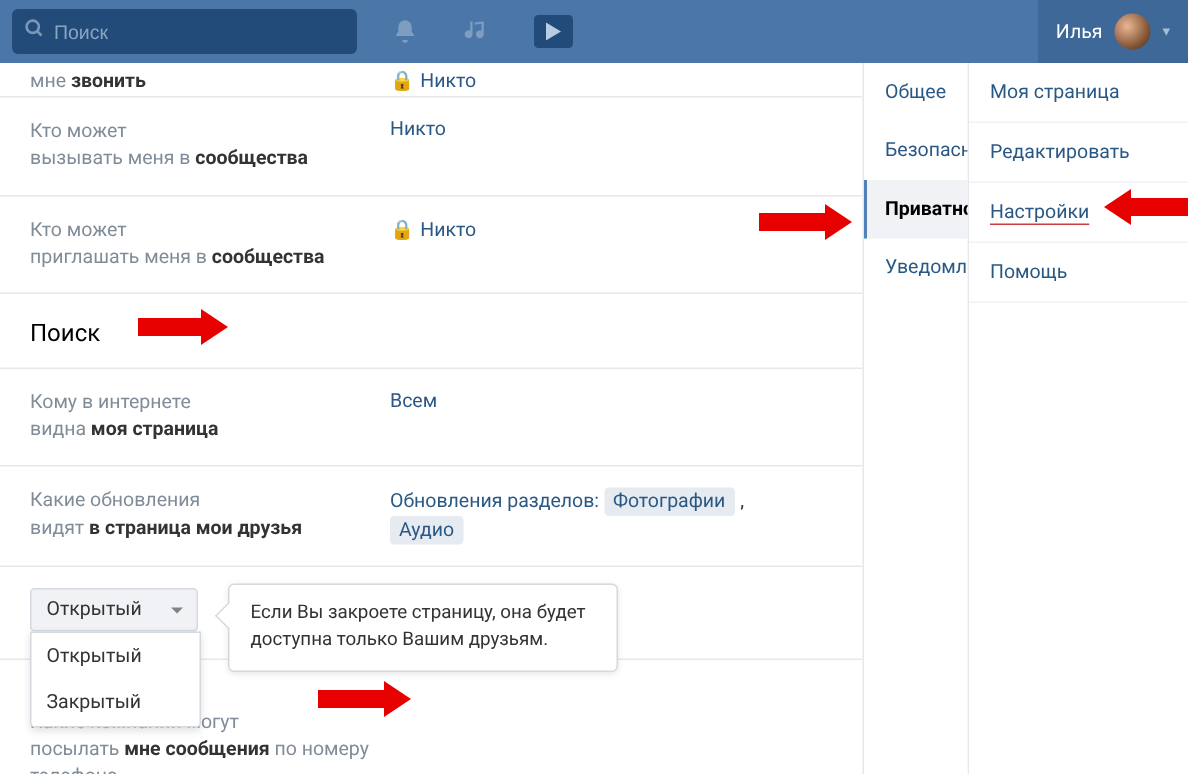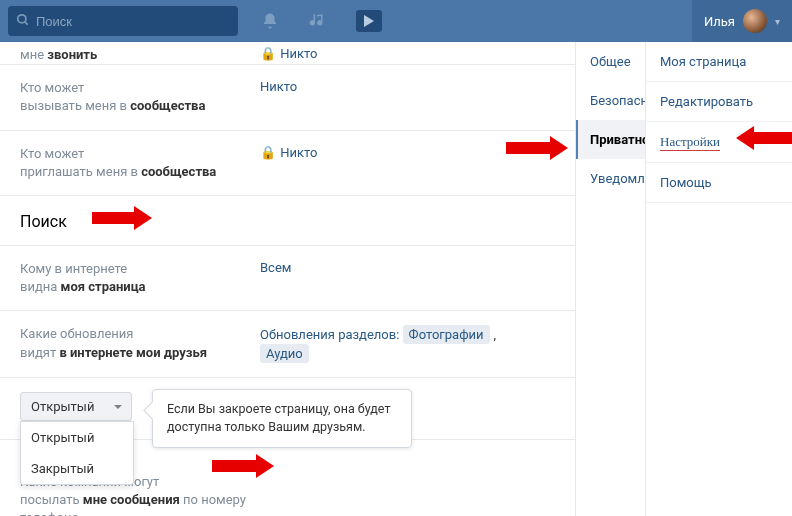--- a/index.html
+++ b/index.html
@@ -42,21 +42,21 @@
   .select-list .opt { padding: 8px 10px; font-size: 13px; color: #333; }
   .tooltip { position: absolute; left: 132px; top: -3px; background: #fff; border: 1px solid #d3d9de; border-radius: 4px; padding: 10px 14px; width: 260px; font-size: 12.5px; color: #333; line-height: 1.45; box-shadow: 0 1px 4px rgba(0,0,0,.1); }
   .tooltip::before { content: ''; position: absolute; left: -7px; top: 14px; width: 12px; height: 12px; background: #fff; border-left: 1px solid #d3d9de; border-bottom: 1px solid #d3d9de; transform: rotate(45deg); }
 
   
   .tab { padding: 12px 14px; font-size: 13px; color: #2a5885; white-space: nowrap; overflow: hidden; }
   .tab.active { color: #000; font-weight: 700; border-left: 2px solid #5181b8; background: #f0f2f5; padding-left: 12px; }
 
   
   .dd-item { padding: 12px 14px; font-size: 13px; color: #2a5885; border-bottom: 1px solid #f0f2f5; white-space: nowrap; }
-  .dd-item.selected { text-decoration: underline; text-decoration-color: #c93c3c; text-underline-offset: 4px; font-family: Liberation Serif, serif; }
+  .dd-item.selected { text-decoration: underline; text-decoration-color: #c93c3c; text-underline-offset: 4px; }
 
   
   .arrow { position: absolute; display: flex; align-items: center; z-index: 20; }
   .arrow .shaft { height: 12px; background: #e60000; }
   .arrow .head { width: 0; height: 0; border-top: 12px solid transparent; border-bottom: 12px solid transparent; }
   .arrow.right .head { border-left: 18px solid #e60000; }
   .arrow.left .head { border-right: 18px solid #e60000; }
   .arrow.left { flex-direction: row-reverse; }
 
   
@@ -127,21 +127,21 @@
     </div>
 
     <div class="row">
       <div class="label"><span style="white-space:pre-line">Кому в интернете
 видна </span><b>моя страница</b></div>
       <div class="value"><span class="link">Всем</span></div>
     </div>
 
     <div class="row">
       <div class="label"><span style="white-space:pre-line">Какие обновления
-видят </span><b>в интернете мои друзья</b></div>
+видят </span><b>в страница мои друзья</b></div>
       <div class="value">
         <span class="link">Обновления разделов: </span>
         <span class="chip">Фотографии</span>,<br>
         <span class="chip">Аудио</span>
       </div>
     </div>
 
     <div class="row profile-row" style="border-bottom:1px solid #e7e8ec; padding-bottom:18px">
       <div class="value" style="position:relative">
         <div class="select-btn">

